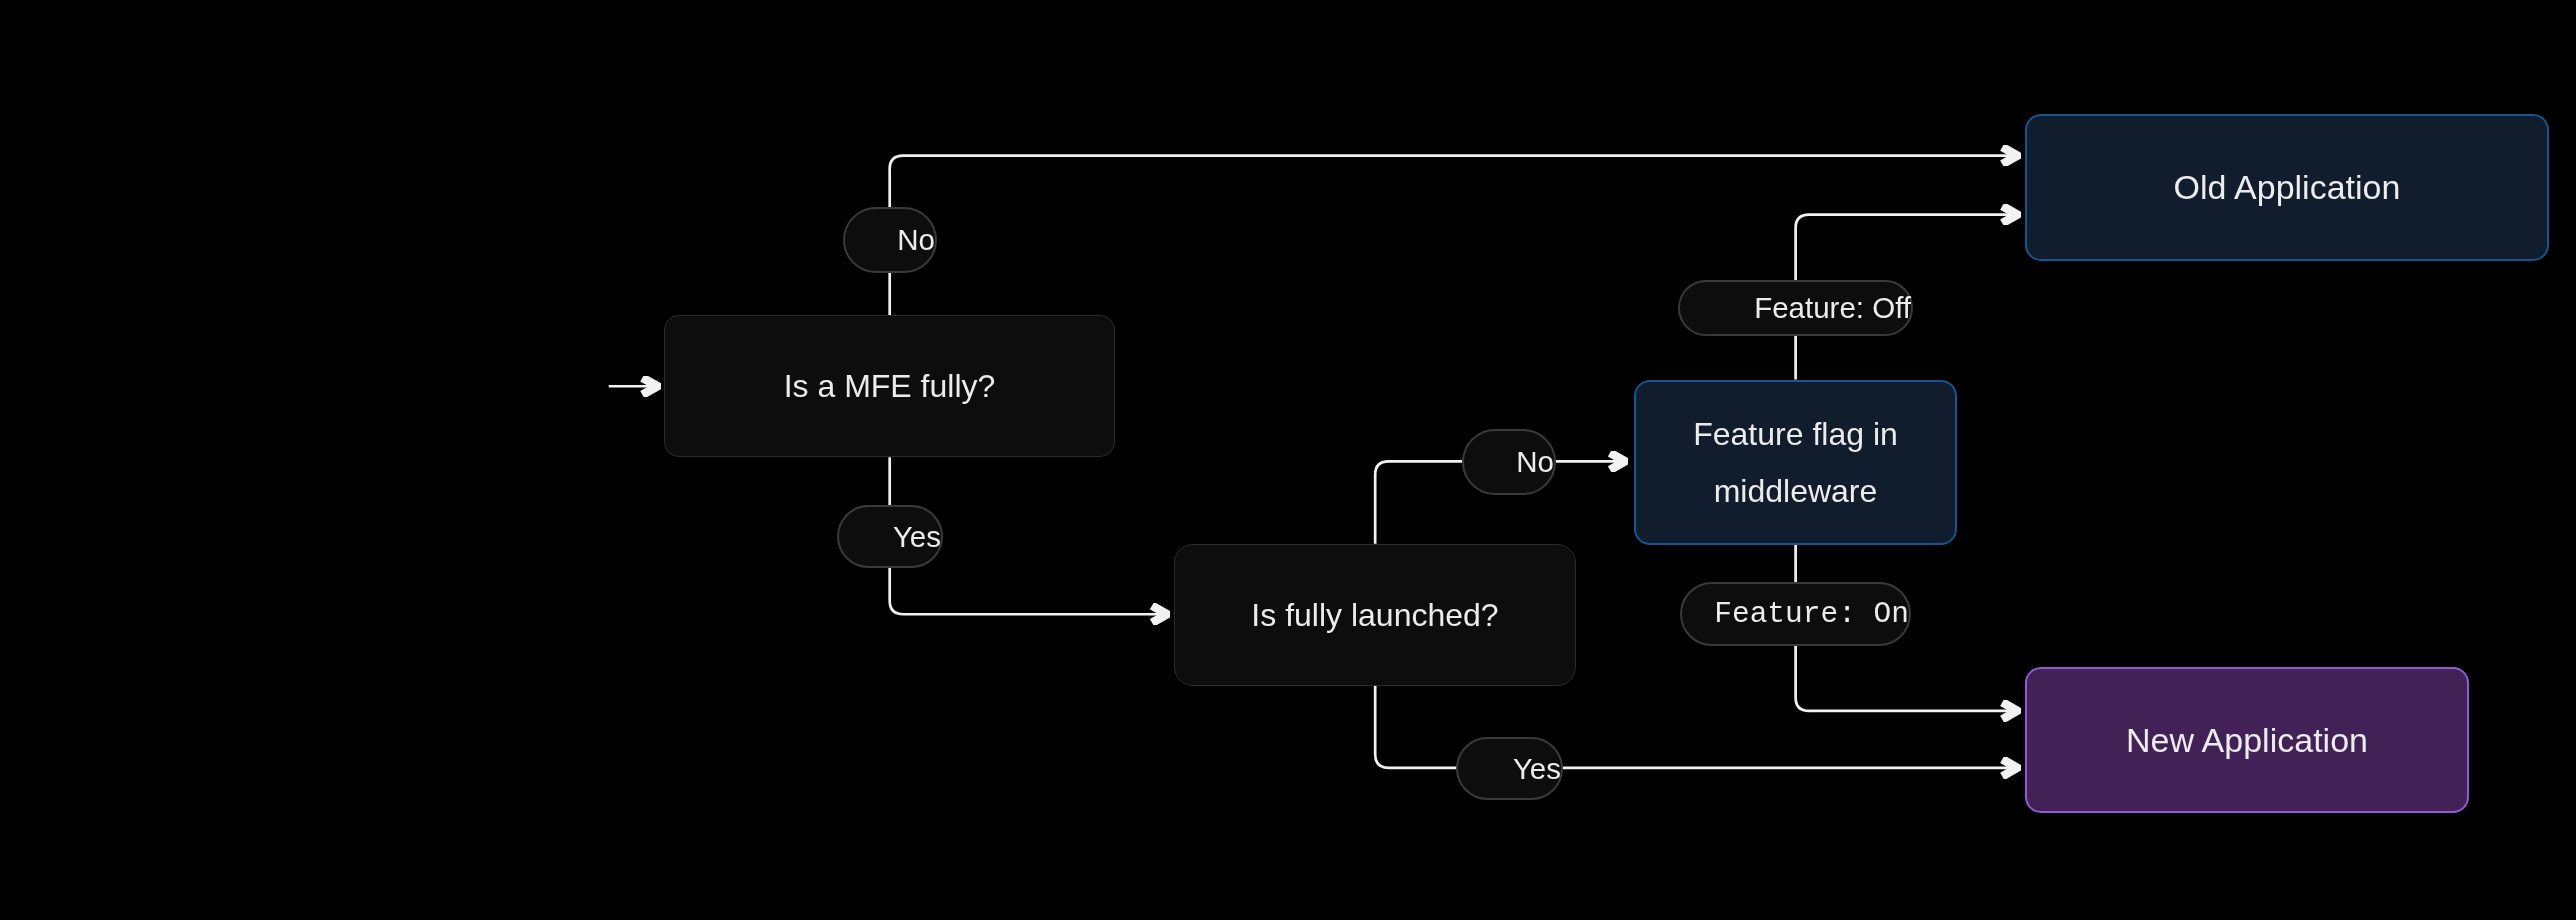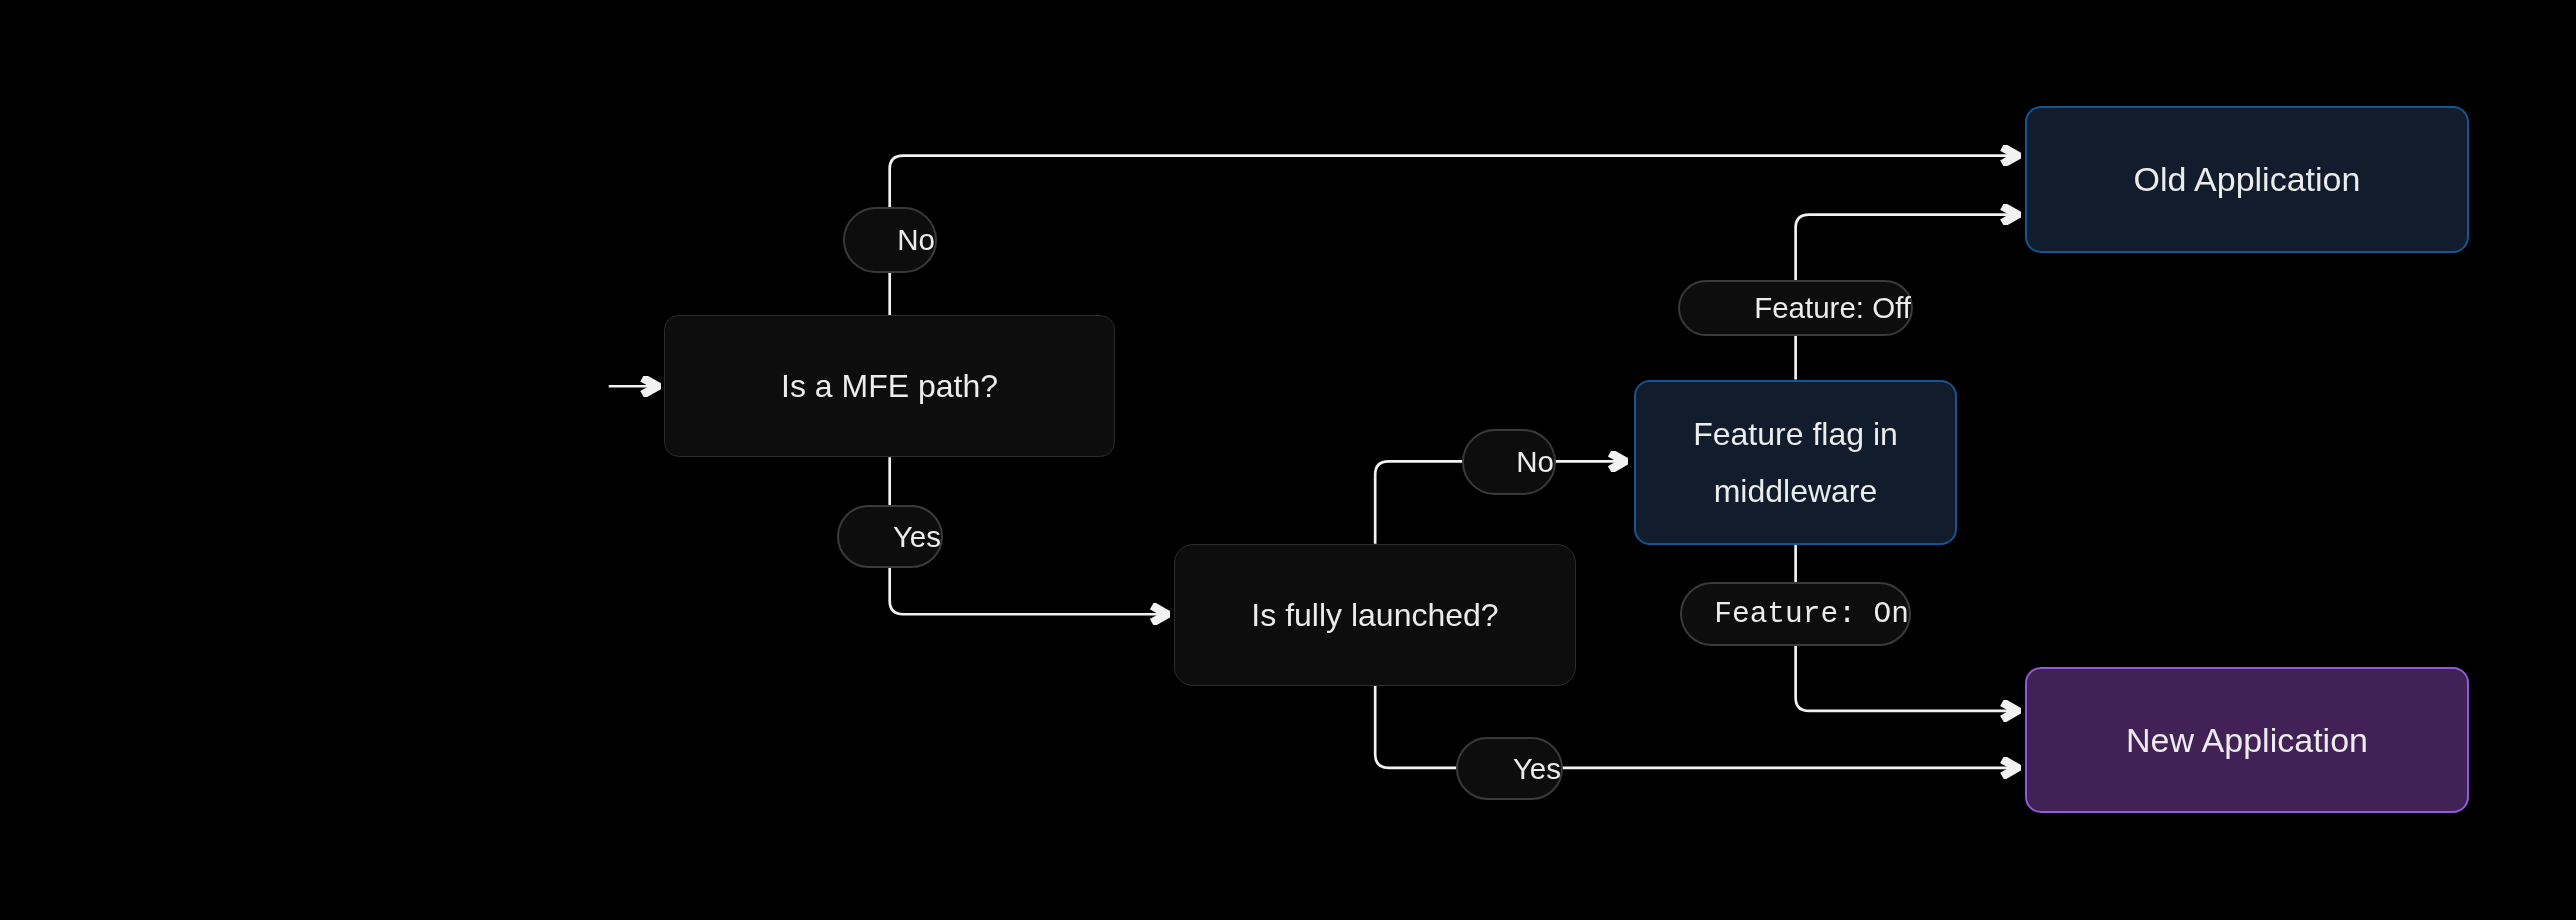--- a/index.html
+++ b/index.html
@@ -79,32 +79,32 @@
     <path d="M 1326 470 V 252 Q 1326 232 1346 232 H 3006" marker-end="url(#arrow)"></path>
     <path d="M 1326 682 V 896 Q 1326 916 1346 916 H 1738" marker-end="url(#arrow)"></path>
     <path d="M 2050 811 V 708 Q 2050 688 2070 688 H 2421" marker-end="url(#arrow)"></path>
     <path d="M 2050 1022 V 1125 Q 2050 1145 2070 1145 H 3006" marker-end="url(#arrow)"></path>
     <path d="M 2677 566 V 340 Q 2677 320 2697 320 H 3006" marker-end="url(#arrow)"></path>
     <path d="M 2677 812 V 1040 Q 2677 1060 2697 1060 H 3006" marker-end="url(#arrow)"></path>
   </svg>
 
 
   <div class="node" style="left:664px;top:315px;width:451px;height:142px;">
-    <span>Is a MFE path?</span>
+    <span>Is a MFE fully?</span>
   </div>
 
   <div class="node" style="left:1174px;top:544px;width:402px;height:142px;border-radius:19px;">
     <span>Is fully launched?</span>
   </div>
 
   <div class="node blue" style="left:1634px;top:380px;width:323px;height:165px;">
     <span class="wrap">Feature flag in middleware</span>
   </div>
 
-  <div class="node blue" style="left:2025px;top:106px;width:444px;height:147px;font-size:34px;">
+  <div class="node blue" style="left:2025px;top:114px;width:524px;height:147px;font-size:34px;">
     <span>Old Application</span>
   </div>
 
   <div class="node purple" style="left:2025px;top:667px;width:444px;height:146px;font-size:34px;">
     <span>New Application</span>
   </div>
 
   <div class="pill" style="left:843px;top:207px;width:94px;height:66px;">
     <span>No</span>
   </div>

